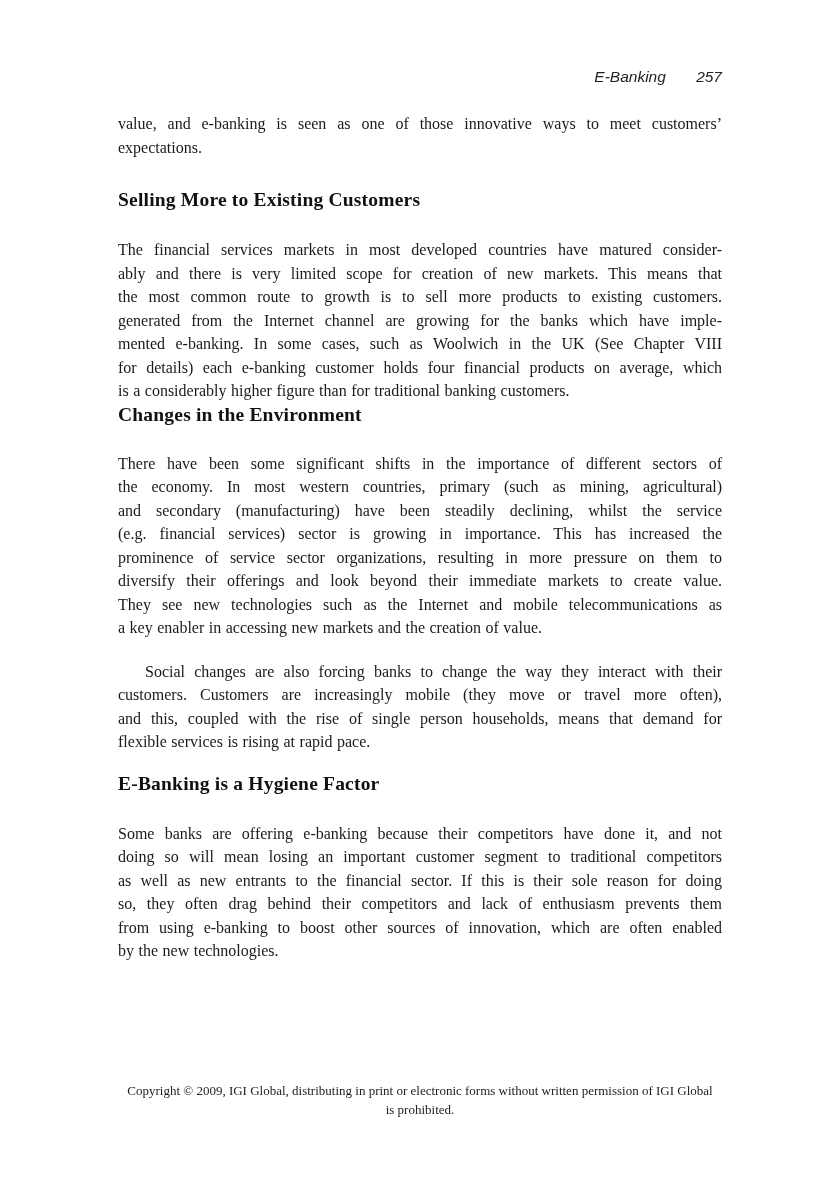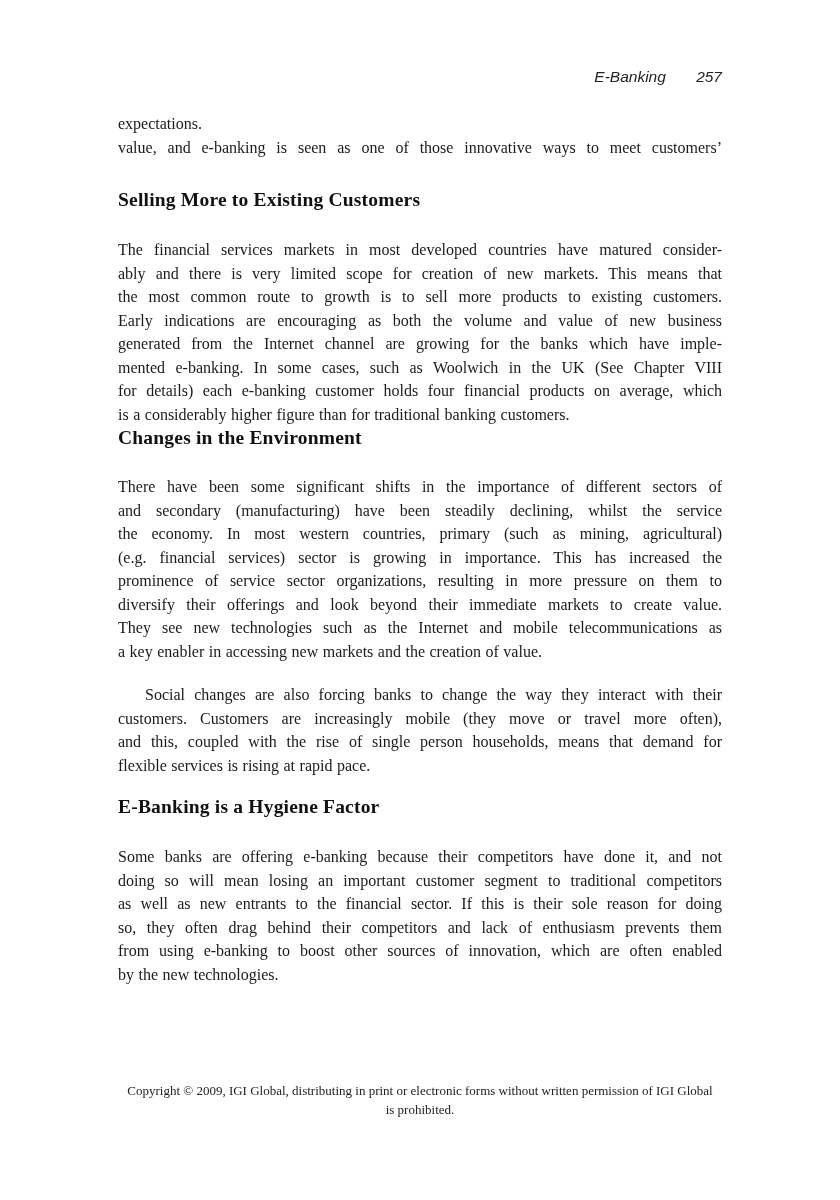--- a/index.html
+++ b/index.html
@@ -70,43 +70,42 @@
 <body>
 
 <div class="page">
 
   <div class="running-header">
     <span class="rh-title">E-Banking</span>
     <span class="rh-page">257</span>
   </div>
 
   <div class="para para-intro">
+      <div class="line">value, and e-banking is seen as one of those innovative ways to meet customers’</div>
       <div class="line last">expectations.</div>
-      <div class="line">value, and e-banking is seen as one of those innovative ways to meet customers’</div>
     </div>
 
   <h2 class="heading h-selling">Selling More to Existing Customers</h2>
 
   <div class="para para-selling">
       <div class="line">The financial services markets in most developed countries have matured consider-</div>
       <div class="line">ably and there is very limited scope for creation of new markets. This means that</div>
       <div class="line">the most common route to growth is to sell more products to existing customers.</div>
-      <div class="line">Early indications are encouraging as both the volume and value of new business</div>
       <div class="line">generated from the Internet channel are growing for the banks which have imple-</div>
       <div class="line">mented e-banking. In some cases, such as Woolwich in the UK (See Chapter VIII</div>
       <div class="line">for details) each e-banking customer holds four financial products on average, which</div>
       <div class="line last">is a considerably higher figure than for traditional banking customers.</div>
     </div>
 
   <h2 class="heading h-changes">Changes in the Environment</h2>
 
   <div class="para para-changes">
       <div class="line">There have been some significant shifts in the importance of different sectors of</div>
+      <div class="line">the economy. In most western countries, primary (such as mining, agricultural)</div>
       <div class="line">and secondary (manufacturing) have been steadily declining, whilst the service</div>
-      <div class="line">the economy. In most western countries, primary (such as mining, agricultural)</div>
       <div class="line">(e.g. financial services) sector is growing in importance. This has increased the</div>
       <div class="line">prominence of service sector organizations, resulting in more pressure on them to</div>
       <div class="line">diversify their offerings and look beyond their immediate markets to create value.</div>
       <div class="line">They see new technologies such as the Internet and mobile telecommunications as</div>
       <div class="line last">a key enabler in accessing new markets and the creation of value.</div>
     </div>
 
   <div class="para indent">
       <div class="line">Social changes are also forcing banks to change the way they interact with their</div>
       <div class="line">customers. Customers are increasingly mobile (they move or travel more often),</div>

